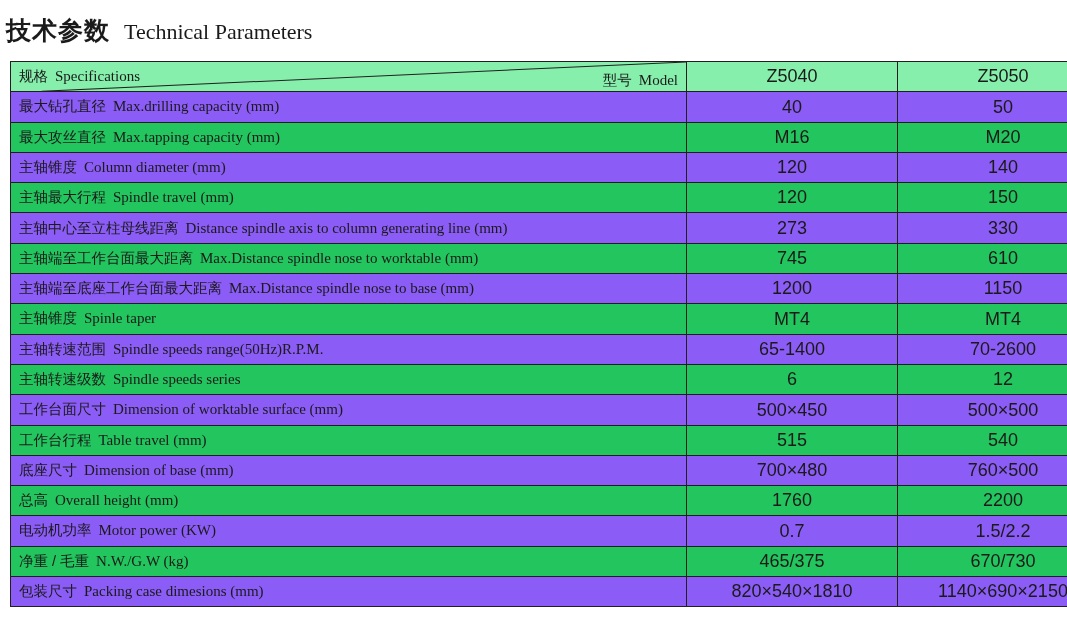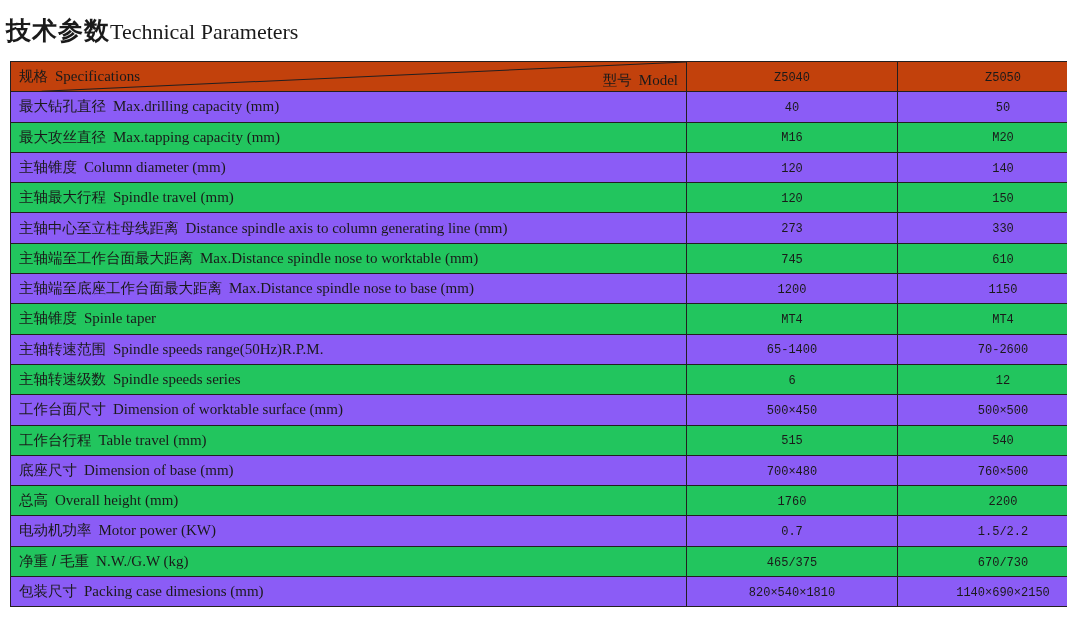--- a/index.html
+++ b/index.html
@@ -18,21 +18,21 @@
     position: relative;
     width: 1067px;
     height: 621px;
   }
   .title-row {
     position: absolute;
     left: 6px;
     top: 14px;
     display: flex;
     align-items: baseline;
-    gap: 0;
+    gap: 14px;
   }
   .title-cn {
     font-size: 25px;
     font-weight: bold;
     letter-spacing: 1px;
   }
   .title-en {
     font-size: 22px;
     font-weight: normal;
     font-family: "Liberation Serif", serif;
@@ -48,21 +48,21 @@
   table.spec td {
     border: 1px solid #231f20;
     padding: 0 8px;
     height: 29.3px;
     font-size: 14.5px;
     line-height: 1.15;
     vertical-align: middle;
   }
   .row-odd td { background: #22c55e; }
   .row-even td { background: #8b5cf6; }
-  .head td { background: #c2410c; }
+  .head td { background: #86efac; }
   .c-label { width: 659px; text-align: left; }
   .c-val { width: 194px; text-align: center; }
   .head-label {
     position: relative;
   }
   .head-label .spec-txt {
     position: relative;
     z-index: 2;
   }
   .head-label .model-txt {
@@ -76,21 +76,21 @@
     position: absolute;
     left: 0;
     top: 0;
     width: 100%;
     height: 100%;
     z-index: 1;
     pointer-events: none;
   }
   .lbl-cn { }
   .lbl-en { font-family: "Liberation Serif", serif; font-size: 15px; }
-  .val { font-family: Liberation Mono, monospace; font-size: 12px; }
+  .val { font-family: Liberation Sans, sans-serif; font-size: 18px; }
   .gap { display: inline-block; width: 7px; }
 </style>
 </head>
 <body>
 
 <div class="page">
 
   <div class="title-row">
     <span class="title-cn">技术参数</span>
     <span class="title-en">Technical Parameters</span>

